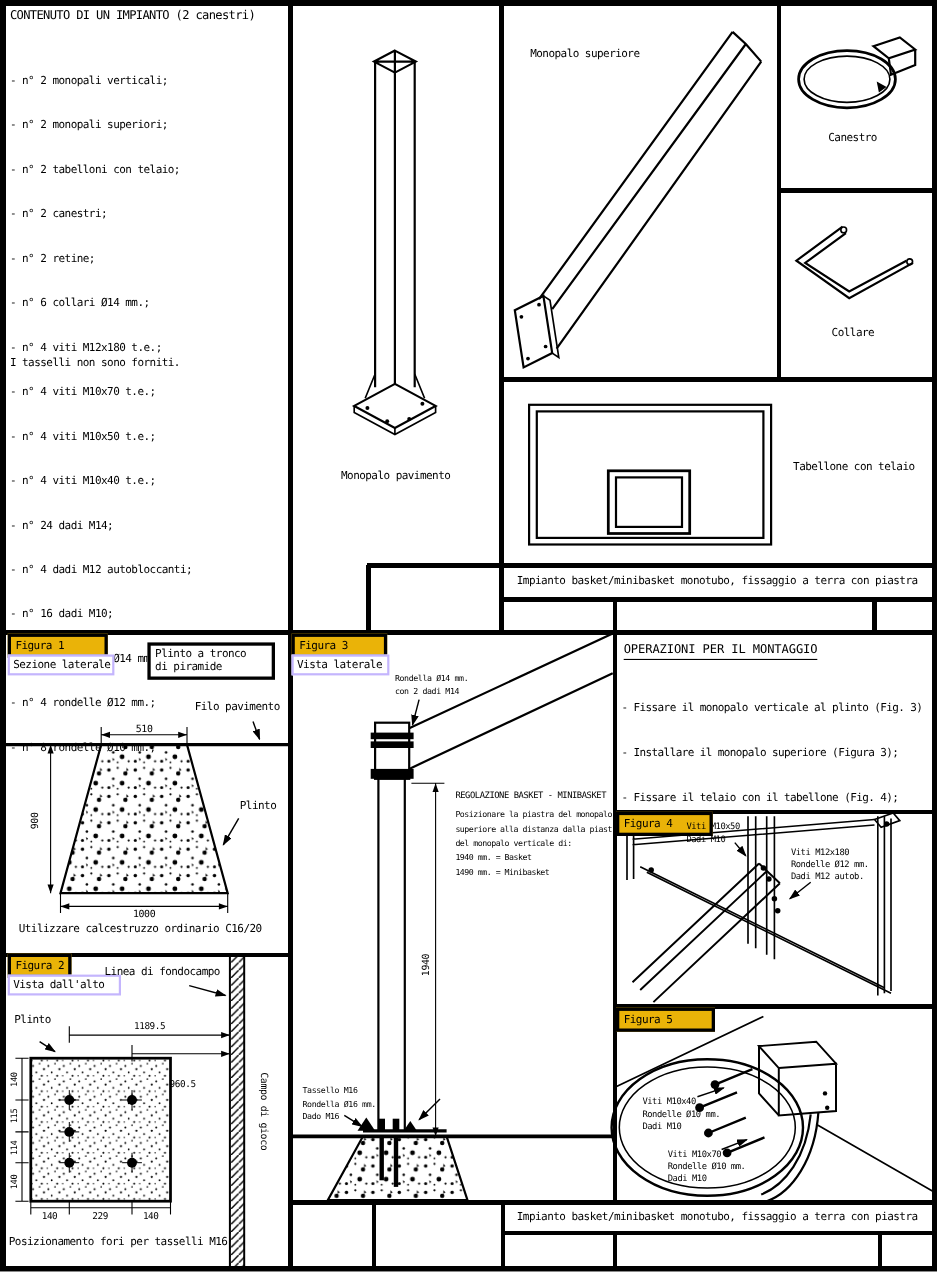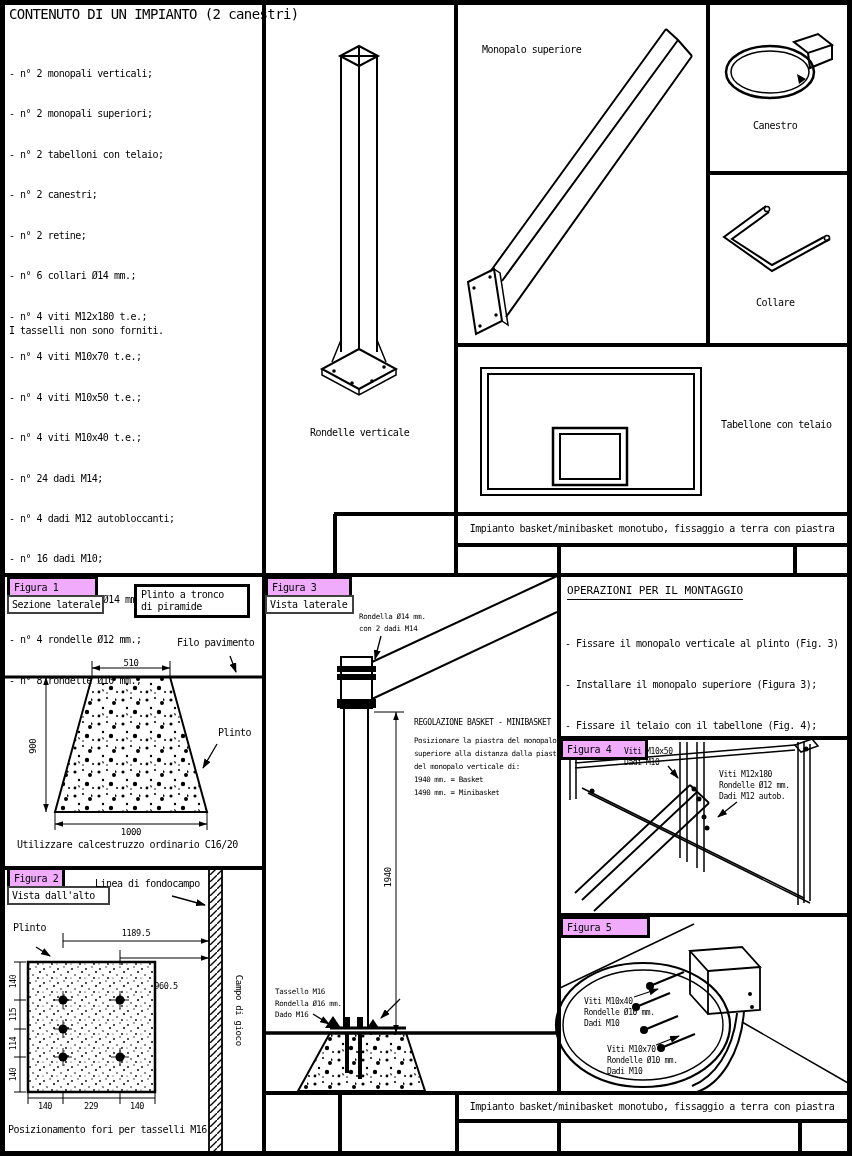--- a/index.html
+++ b/index.html
@@ -1,33 +1,33 @@
 <!DOCTYPE html>
 <html><head>
 <meta charset="utf-8">
 <style>
   html,body{margin:0;padding:0;background:#888}
   #sheet{position:relative;width:852px;height:1156px;background:#fff;overflow:hidden;
          font-family:"DejaVu Sans Mono","Liberation Mono",monospace;color:#000}
   #art{position:absolute;left:0;top:0}
   .tx{position:absolute;white-space:pre-wrap;font-size:10px;letter-spacing:-0.5px;line-height:12.5px}
-  .tt{font-size:14px;letter-spacing:-0.6px}
+  .tt{font-size:11px;letter-spacing:-0.6px}
   .s9{font-size:9px;letter-spacing:-0.35px}
   .s85{font-size:8.5px;letter-spacing:-0.4px}
   .s8{font-size:8px;letter-spacing:-0.4px;line-height:11px}
   .s75{font-size:7.5px;letter-spacing:-0.35px;line-height:11.5px}
   .adj{font-size:7.5px;letter-spacing:-0.45px;line-height:13px}
   .ctr{text-align:center}
   .rot{transform:rotate(-90deg)}
   .rotcw{transform:rotate(90deg)}
   .list>div{line-height:15.45px;white-space:pre}
   .steps>div{line-height:16.2px;white-space:pre-wrap;font-size:10px;letter-spacing:-0.55px}
-  .figbox{position:absolute;box-sizing:border-box;border:3px solid #000;background:#f0abfc;
+  .figbox{position:absolute;box-sizing:border-box;border:3px solid #000;background:#eab308;
           padding:2px 4px 1px;font-size:10px;letter-spacing:-0.5px;line-height:13px;white-space:pre}
-  .viewbox{position:absolute;box-sizing:border-box;border:2px solid #404040;background:#fff;
+  .viewbox{position:absolute;box-sizing:border-box;border:2px solid #c4b5fd;background:#fff;
           padding:1px 3px;font-size:10px;letter-spacing:-0.5px;line-height:13px;white-space:pre}
   .dblbox{position:absolute;box-sizing:border-box;border:3px solid #000;background:#fff;
           padding:2px 4px;font-size:10px;letter-spacing:-0.5px;line-height:12px;white-space:pre}
   .ophead{position:absolute;font-size:11px;letter-spacing:-0.1px;border-bottom:1.5px solid #000;padding-bottom:2px;white-space:pre}
 </style>
 </head>
 <body>
 
 <div id="sheet">
 
@@ -235,21 +235,21 @@
     <div>- n° 4 viti M10x40 t.e.;</div>
     <div>- n° 24 dadi M14;</div>
     <div>- n° 4 dadi M12 autobloccanti;</div>
     <div>- n° 16 dadi M10;</div>
     <div>- n° 12 rondelle Ø14 mm.;</div>
     <div>- n° 4 rondelle Ø12 mm.;</div>
     <div>- n° 8 rondelle Ø10 mm.;</div>
   </div>
   <div class="tx" style="left:9px;top:325px">I tasselli non sono forniti.</div>
 
-  <div class="tx" style="left:310px;top:427px">Rondelle verticale</div>
+  <div class="tx" style="left:310px;top:427px">Monopalo pavimento</div>
   <div class="tx" style="left:482px;top:44px">Monopalo superiore</div>
   <div class="tx" style="left:753px;top:120px">Canestro</div>
   <div class="tx" style="left:756px;top:297px">Collare</div>
   <div class="tx" style="left:721px;top:419px">Tabellone con telaio</div>
 
   <div class="tx ctr" style="left:458px;top:523px;width:388px">Impianto basket/minibasket monotubo, fissaggio a terra con piastra</div>
   <div class="tx ctr" style="left:458px;top:1101px;width:388px">Impianto basket/minibasket monotubo, fissaggio a terra con piastra</div>
 
   <div class="figbox" style="left:7px;top:576px;width:91px">Figura 1</div>
   <div class="viewbox" style="left:7px;top:595px;width:97px">Sezione laterale</div>

